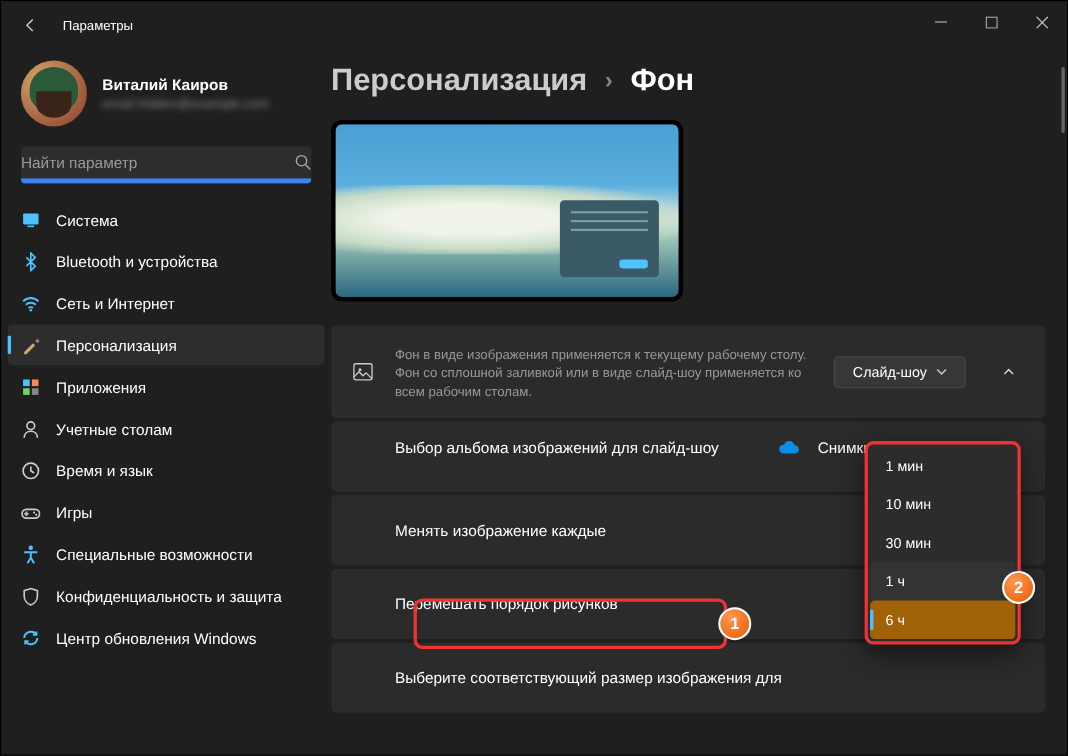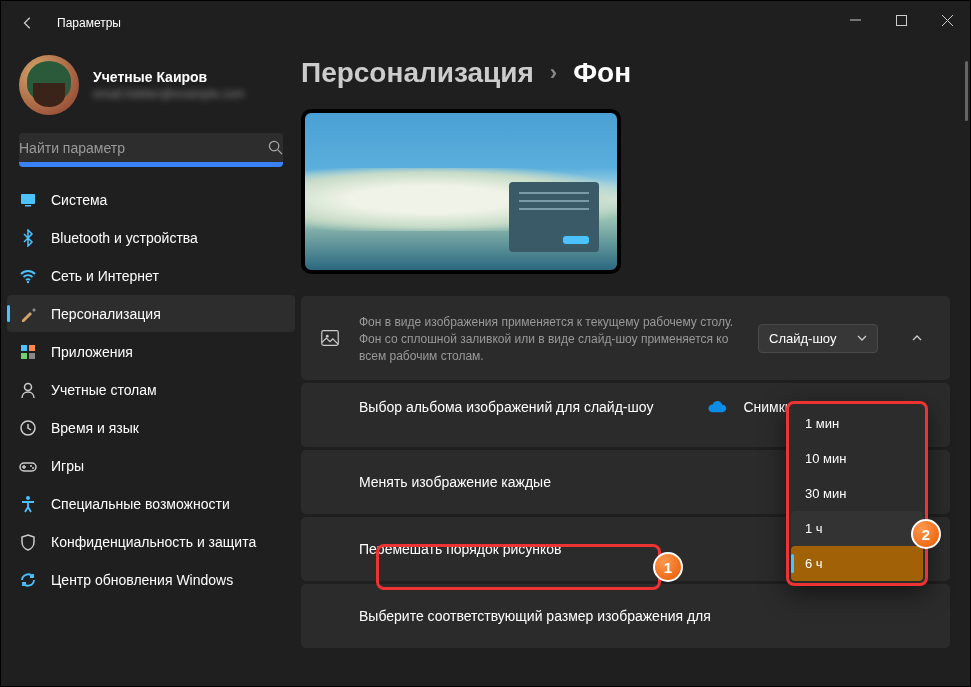--- a/index.html
+++ b/index.html
@@ -30,21 +30,21 @@
 .preview{width:320px;height:165px;border:4px solid #000;border-radius:10px;background:linear-gradient(180deg,#4a9fd4 0%,#5aafdd 35%,#d4e8e0 55%,#a0c8b8 65%,#2a6880 100%);position:relative;overflow:hidden;margin-bottom:22px}
 .preview::before{content:"";position:absolute;left:0;right:0;top:35%;height:40%;background:radial-gradient(ellipse at 40% 50%,#f0f4e8 30%,#c8dcc8 60%,transparent 80%)}
 .preview-card{position:absolute;right:18px;bottom:18px;width:90px;height:70px;background:#3a5a68;border-radius:4px;padding:10px}
 .preview-card .line{height:2px;background:#7a9aa8;margin-bottom:6px}
 .preview-card .btn{position:absolute;right:10px;bottom:8px;width:26px;height:8px;background:#4cc2ff;border-radius:3px}
 .setting{background:#2b2b2b;border-radius:5px;padding:16px 18px;margin-bottom:3px;display:flex;align-items:center;gap:18px;min-height:64px;position:relative}
 .setting-icon{width:22px;height:22px;flex-shrink:0;color:#ccc}
 .setting-text{flex:1}
 .setting-title{font-size:14px}
 .setting-desc{font-size:12px;color:#999;margin-top:2px;line-height:1.4}
-.dropdown-box{background:#373737;border:1px solid #4a4a4a;border-radius:4px;padding:6px 10px;font-size:13px;display:flex;align-items:center;gap:8px;min-width:120px;justify-content:space-between}
+.dropdown-box{background:#373737;border:1px solid #4a4a4a;border-radius:4px;padding:6px 10px;font-size:13px;display:flex;align-items:center;gap:8px;min-width:120px;justify-content:center}
 .expand{width:30px;height:30px;display:flex;align-items:center;justify-content:center;color:#ccc;margin-left:6px}
 .onedrive{width:22px;height:14px;position:relative}
 .onedrive svg{width:22px;height:14px}
 .popup{position:absolute;right:42px;top:400px;width:142px;background:#2c2c2c;border:3px solid #e33;border-radius:8px;z-index:50;padding:2px;box-shadow:0 8px 24px rgba(0,0,0,.5)}
 .popup-item{padding:10px 14px;font-size:13px;border-radius:4px;position:relative}
 .popup-item.sel{background:#a16207}
 .popup-item.sel::before{content:"";position:absolute;left:0;top:8px;bottom:8px;width:3px;background:#4cc2ff;border-radius:2px}
 .popup-item.hov{background:#333}
 .callout{position:absolute;border:3px solid #e33;border-radius:8px;pointer-events:none}
 .c1{left:375px;top:543px;width:285px;height:46px}
@@ -80,21 +80,21 @@
           <path d="M0 0l11 11M11 0L0 11" stroke="#ccc"></path>
         </svg>
       </div>
   </div>
 </div>
 
 <div class="sidebar">
   <div class="profile">
     <div class="avatar"></div>
     <div>
-      <div class="profile-name">Учетные Каиров</div>
+      <div class="profile-name">Виталий Каиров</div>
       <div class="profile-email">email.hidden@example.com</div>
     </div>
   </div>
   <div class="search">
     <input placeholder="Найти параметр" style="">
     <svg width="15" height="15" viewBox="0 0 16 16">
         <circle cx="6.5" cy="6.5" r="5" stroke="#aaa" fill="none" stroke-width="1.3"></circle>
         <path d="M10.5 10.5L15 15" stroke="#aaa" stroke-width="1.3"></path>
       </svg>
   </div>

